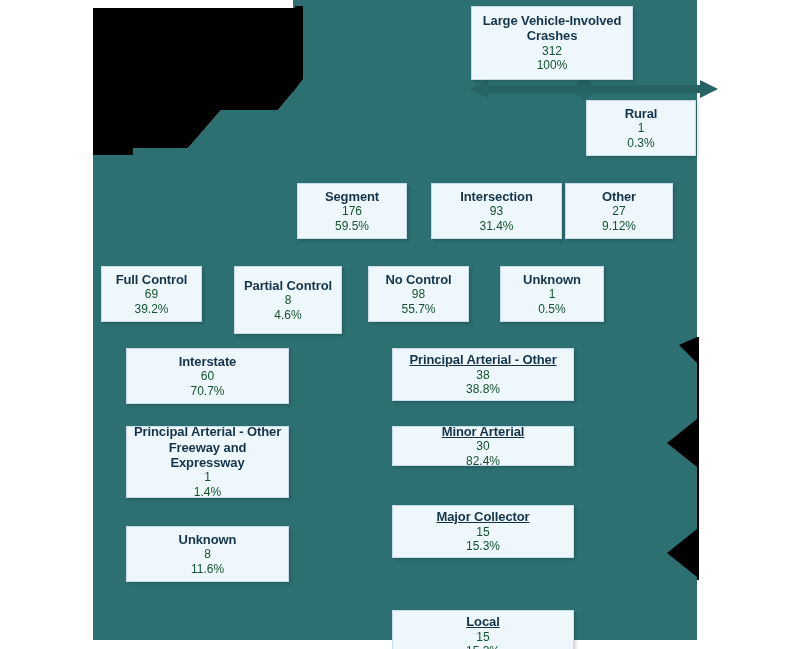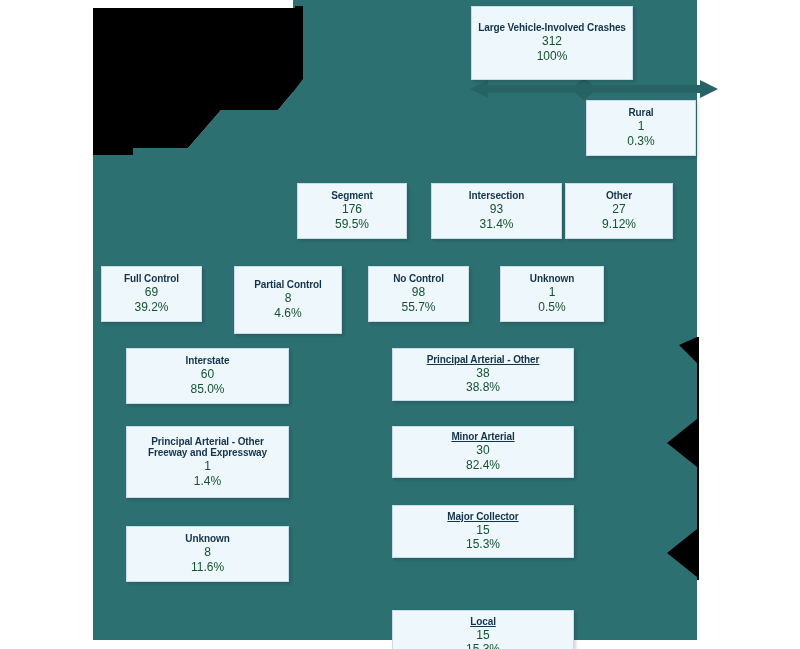--- a/index.html
+++ b/index.html
@@ -181,21 +181,21 @@
     box-shadow: 2px 2px 3px rgba(0, 0, 0, 0.16);
     box-sizing: border-box;
     display: flex;
     flex-direction: column;
     align-items: center;
     justify-content: center;
     text-align: center;
     padding: 6px 6px;
   }
   .node .n-title {
-    font-size: 10px;
+    font-size: 13px;
     font-weight: bold;
     color: #14344b;
     line-height: 1.18;
     letter-spacing: -0.1px;
   }
   .node.linked .n-title {
     text-decoration: underline;
     text-underline-offset: 1px;
   }
   .node .n-count,
@@ -267,42 +267,42 @@
 
   <div class="node" style="left:500px; top:266px; width:104px; height:56px;">
     <div class="n-title">Unknown</div>
     <div class="n-count">1</div>
     <div class="n-pct">0.5%</div>
   </div>
 
   <div class="node" style="left:126px; top:348px; width:163px; height:56px;">
     <div class="n-title">Interstate</div>
     <div class="n-count">60</div>
-    <div class="n-pct">85.0%</div>
+    <div class="n-pct">70.7%</div>
   </div>
 
   <div class="node" style="left:126px; top:426px; width:163px; height:72px;">
     <div class="n-title">Principal Arterial - Other Freeway and Expressway</div>
     <div class="n-count">1</div>
     <div class="n-pct">1.4%</div>
   </div>
 
   <div class="node" style="left:126px; top:526px; width:163px; height:56px;">
     <div class="n-title">Unknown</div>
     <div class="n-count">8</div>
     <div class="n-pct">11.6%</div>
   </div>
 
   <div class="node linked" style="left:392px; top:348px; width:182px; height:53px;">
     <div class="n-title">Principal Arterial - Other</div>
     <div class="n-count">38</div>
     <div class="n-pct">38.8%</div>
   </div>
 
-  <div class="node linked" style="left:392px; top:426px; width:182px; height:52px;">
+  <div class="node linked" style="left:392px; top:426px; width:182px; height:40px;">
     <div class="n-title">Minor Arterial</div>
     <div class="n-count">30</div>
     <div class="n-pct">82.4%</div>
   </div>
 
   <div class="node linked" style="left:392px; top:505px; width:182px; height:53px;">
     <div class="n-title">Major Collector</div>
     <div class="n-count">15</div>
     <div class="n-pct">15.3%</div>
   </div>

